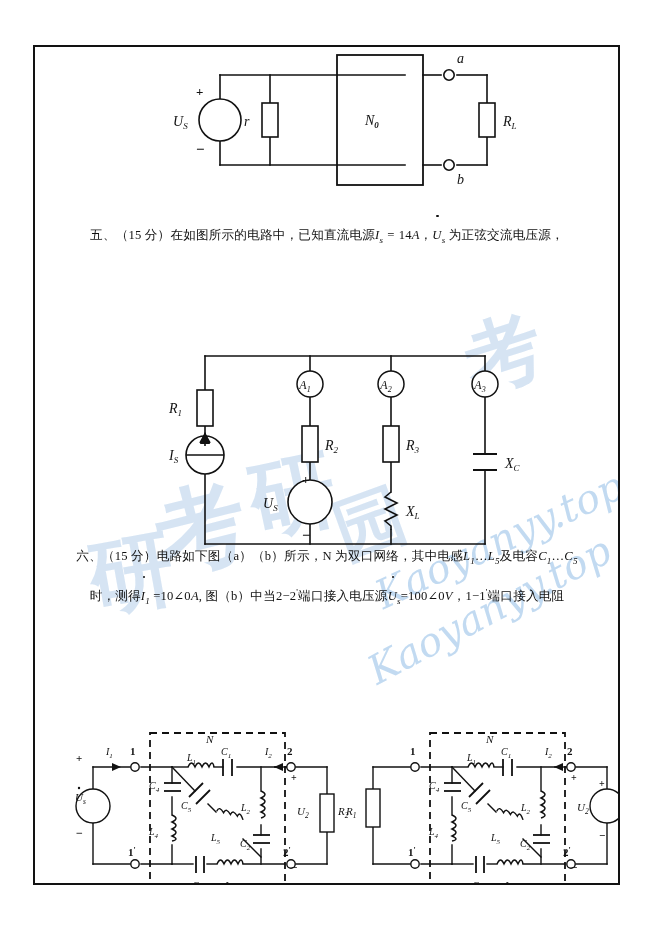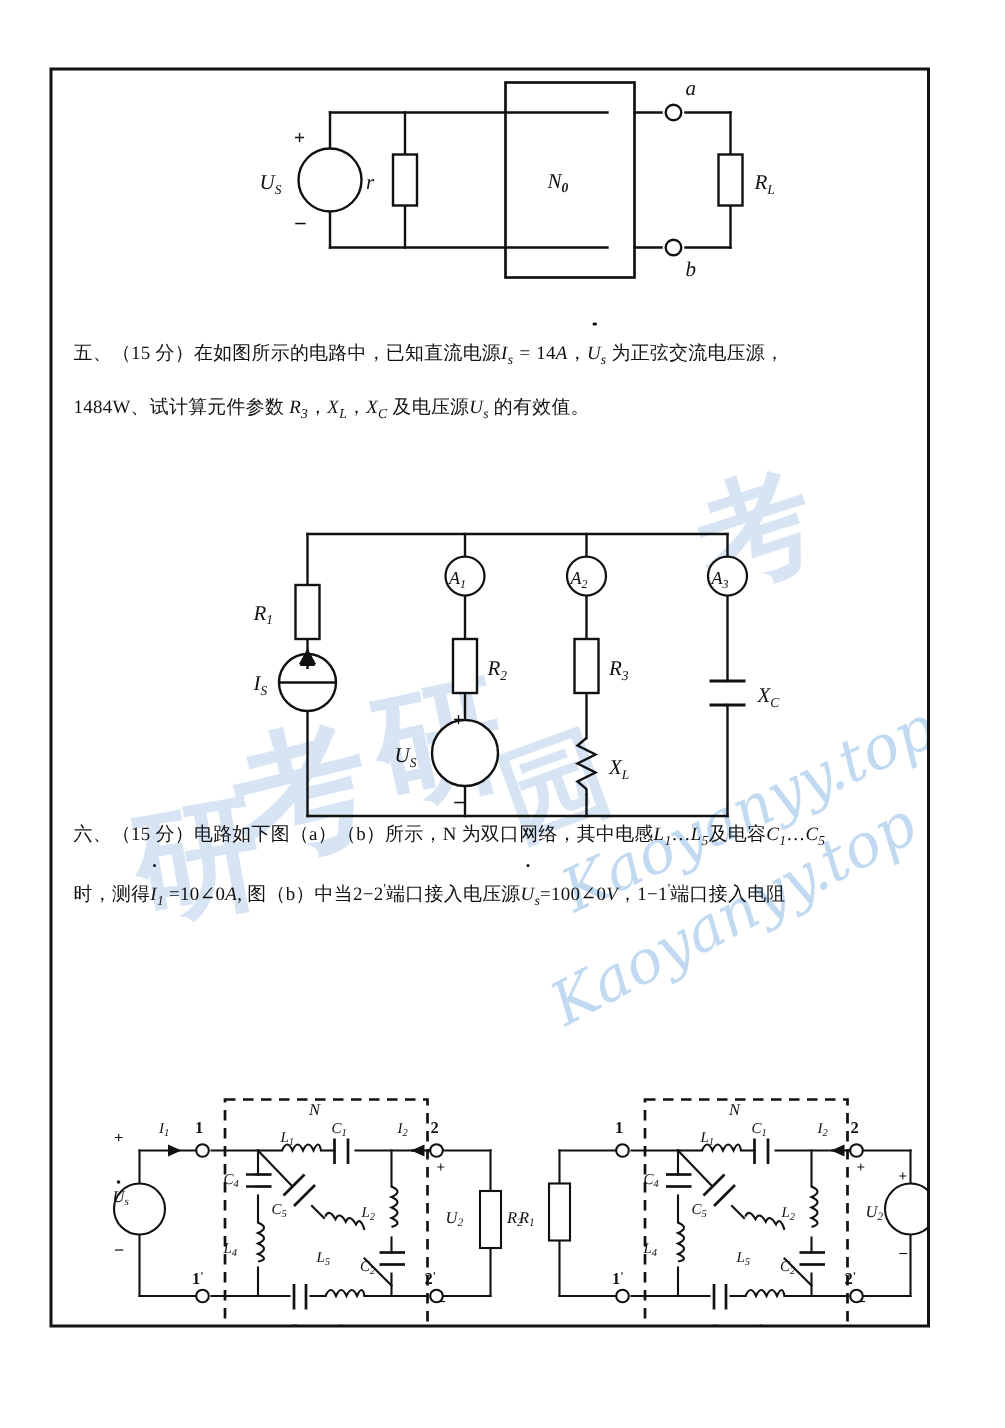--- a/index.html
+++ b/index.html
@@ -47,21 +47,21 @@
   
   .qtext {
     position: absolute;
     left: 14px;
     width: 556px;
     font-size: 12.6px;
     line-height: 31px;
     z-index: 5;
     letter-spacing: .2px;
   }
-  .qtext .ln { display: block; white-space: nowrap; }
+  .qtext .ln { display: block; white-space: nowrap; text-align: center; }
   i.v { font-style: italic; font-family: "Liberation Serif", serif; }
   sub { font-size: .72em; }
   sup { font-size: .72em; }
   .dotv { position: relative; display: inline-block; }
   .dotv::after {
     content: "";
     position: absolute;
     left: 42%; top: -5px;
     width: 2.4px; height: 2.4px;
     border-radius: 50%;
@@ -124,21 +124,20 @@
       <text x="79" y="79" font-size="14" font-style="italic">r</text>
       <text x="200" y="78" font-size="14" font-style="italic">N<tspan font-size="9" dy="3" font-weight="700">0</tspan></text>
       <text x="292" y="16" font-size="14" font-style="italic">a</text>
       <text x="292" y="137" font-size="14" font-style="italic">b</text>
       <text x="338" y="79" font-size="14" font-style="italic">R<tspan font-size="9" dy="3">L</tspan></text>
     </svg>
   </div>
 
   <div class="qtext" style="top:173px;">
     <span class="ln">五、（15 分）在如图所示的电路中，已知直流电源<i class="v">I<sub>s</sub></i> <i class="v">=</i> 14<i class="v">A</i>，<span class="dotv"><i class="v">U</i></span><i class="v"><sub>s</sub></i> 为正弦交流电压源，</span>
-    <span class="ln">1484W、试计算元件参数 <i class="v">R<sub>3</sub></i>，<i class="v">X<sub>L</sub></i>，<i class="v">X<sub>C</sub></i> 及电压源<i class="v">U<sub>s</sub></i> 的有效值。</span>
   </div>
 
   <div class="circ" style="left:120px; top:287px; width:400px; height:235px;">
     <svg width="400" height="235" viewBox="0 0 400 235">
       <g stroke="#111" stroke-width="1.6" fill="none" stroke-linecap="square">
 
         <path d="M50 22 L330 22"></path>
 
         <path d="M50 210 L330 210"></path>
 

